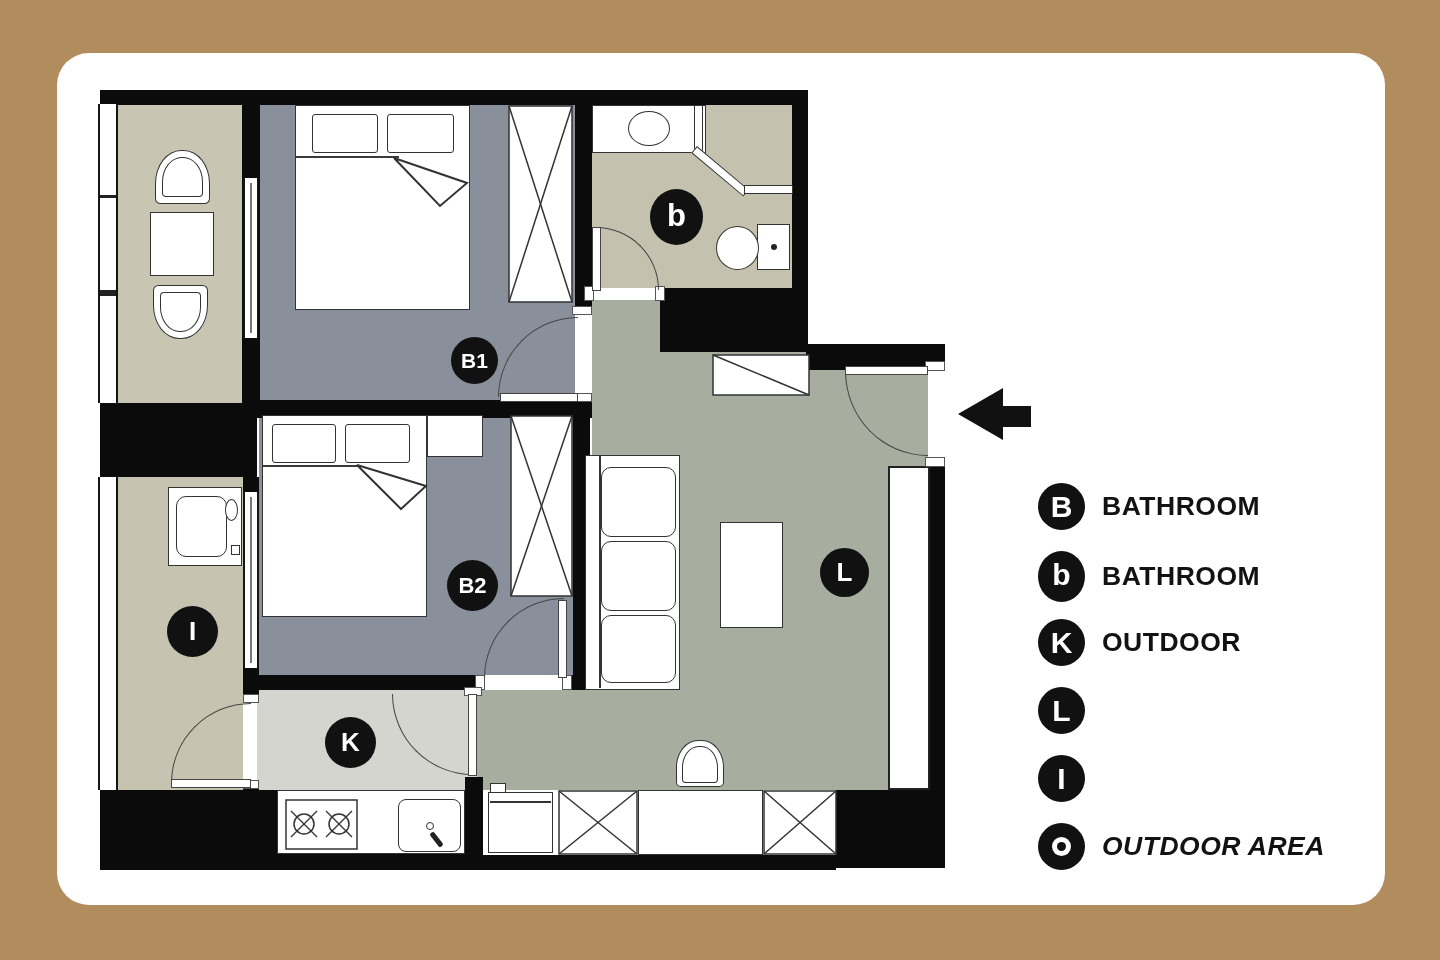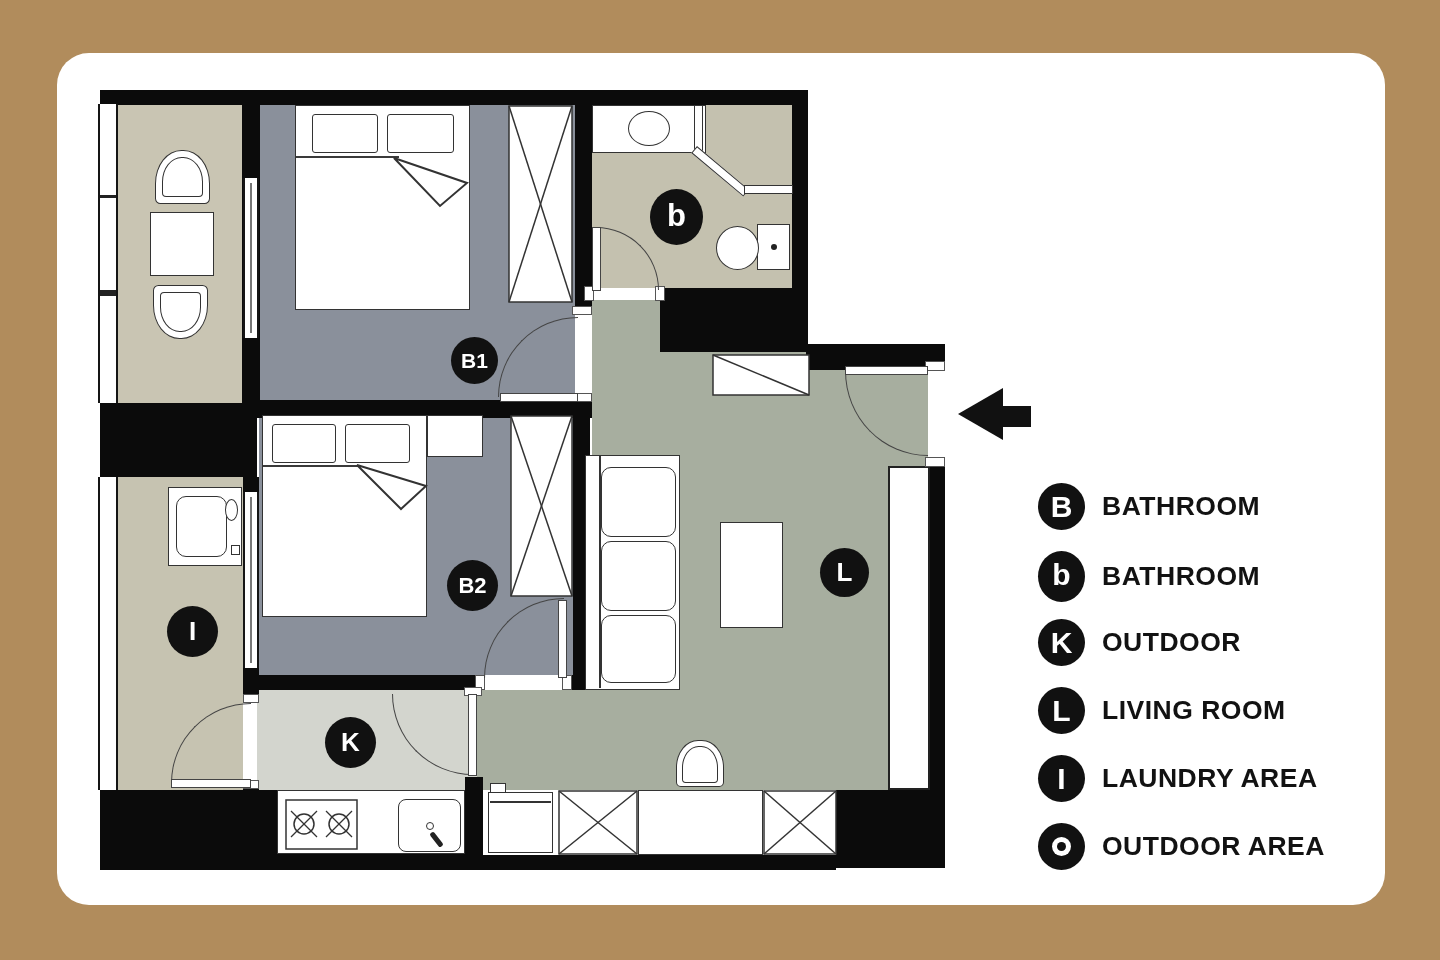--- a/index.html
+++ b/index.html
@@ -216,27 +216,25 @@
   <div class="legend-row" style="left:1038px;top:551px;">
     <div class="legend-circle" style="padding-bottom:4px;">b</div>
     <div class="legend-label">BATHROOM</div>
   </div>
   <div class="legend-row" style="left:1038px;top:619px;">
     <div class="legend-circle">K</div>
     <div class="legend-label">OUTDOOR</div>
   </div>
   <div class="legend-row" style="left:1038px;top:687px;">
     <div class="legend-circle">L</div>
-    <div class="legend-label">LIVING ROOM</div>
   </div>
   <div class="legend-row" style="left:1038px;top:755px;">
     <div class="legend-circle">I</div>
-    <div class="legend-label">LAUNDRY AREA</div>
-  </div>
-  <div class="legend-row" style="left:1038px;top:823px;">
+  </div>
+  <div class="legend-row" style="left:1038px;top:823px;font-style:italic;">
     <div class="legend-circle">
       <span class="target-ring">
           <span class="target-dot"></span>
         </span>
     </div>
     <div class="legend-label">OUTDOOR AREA</div>
   </div>
 </div>
 
 </body></html>

